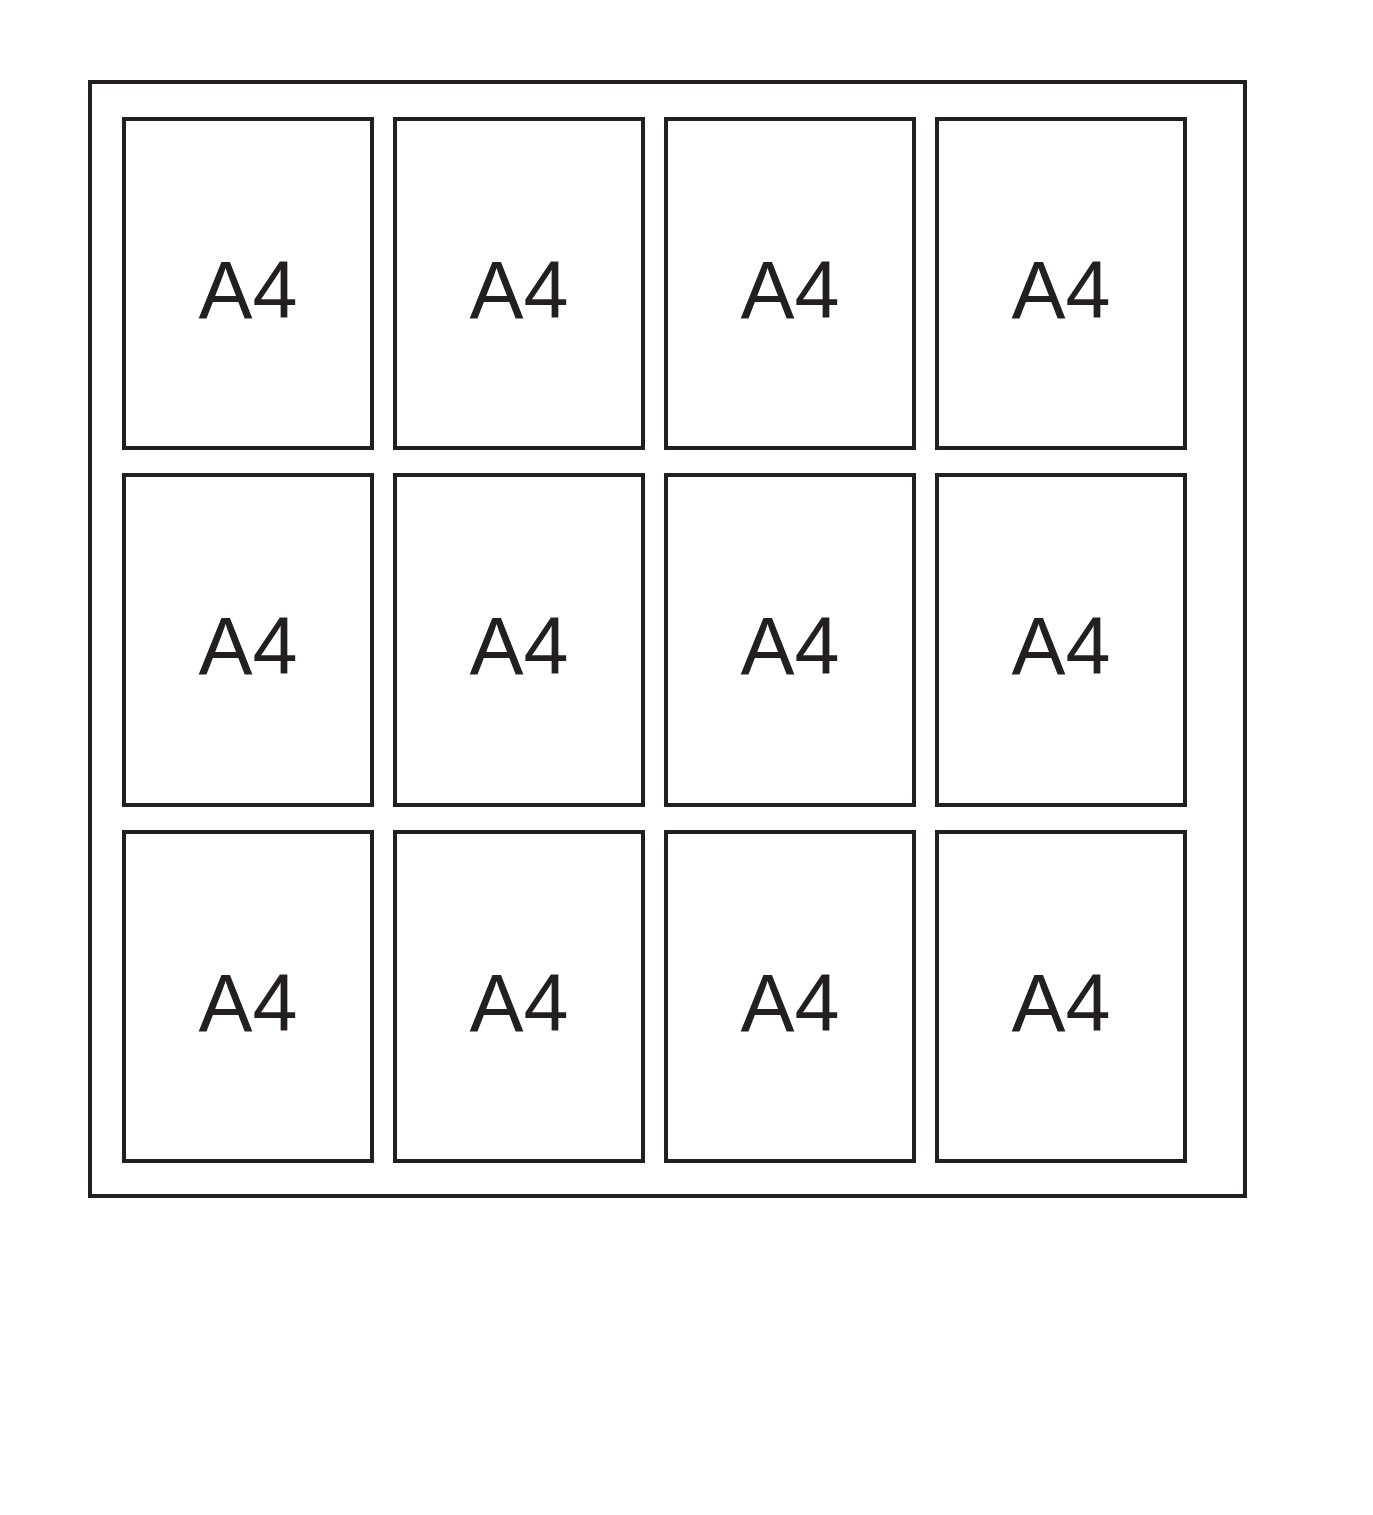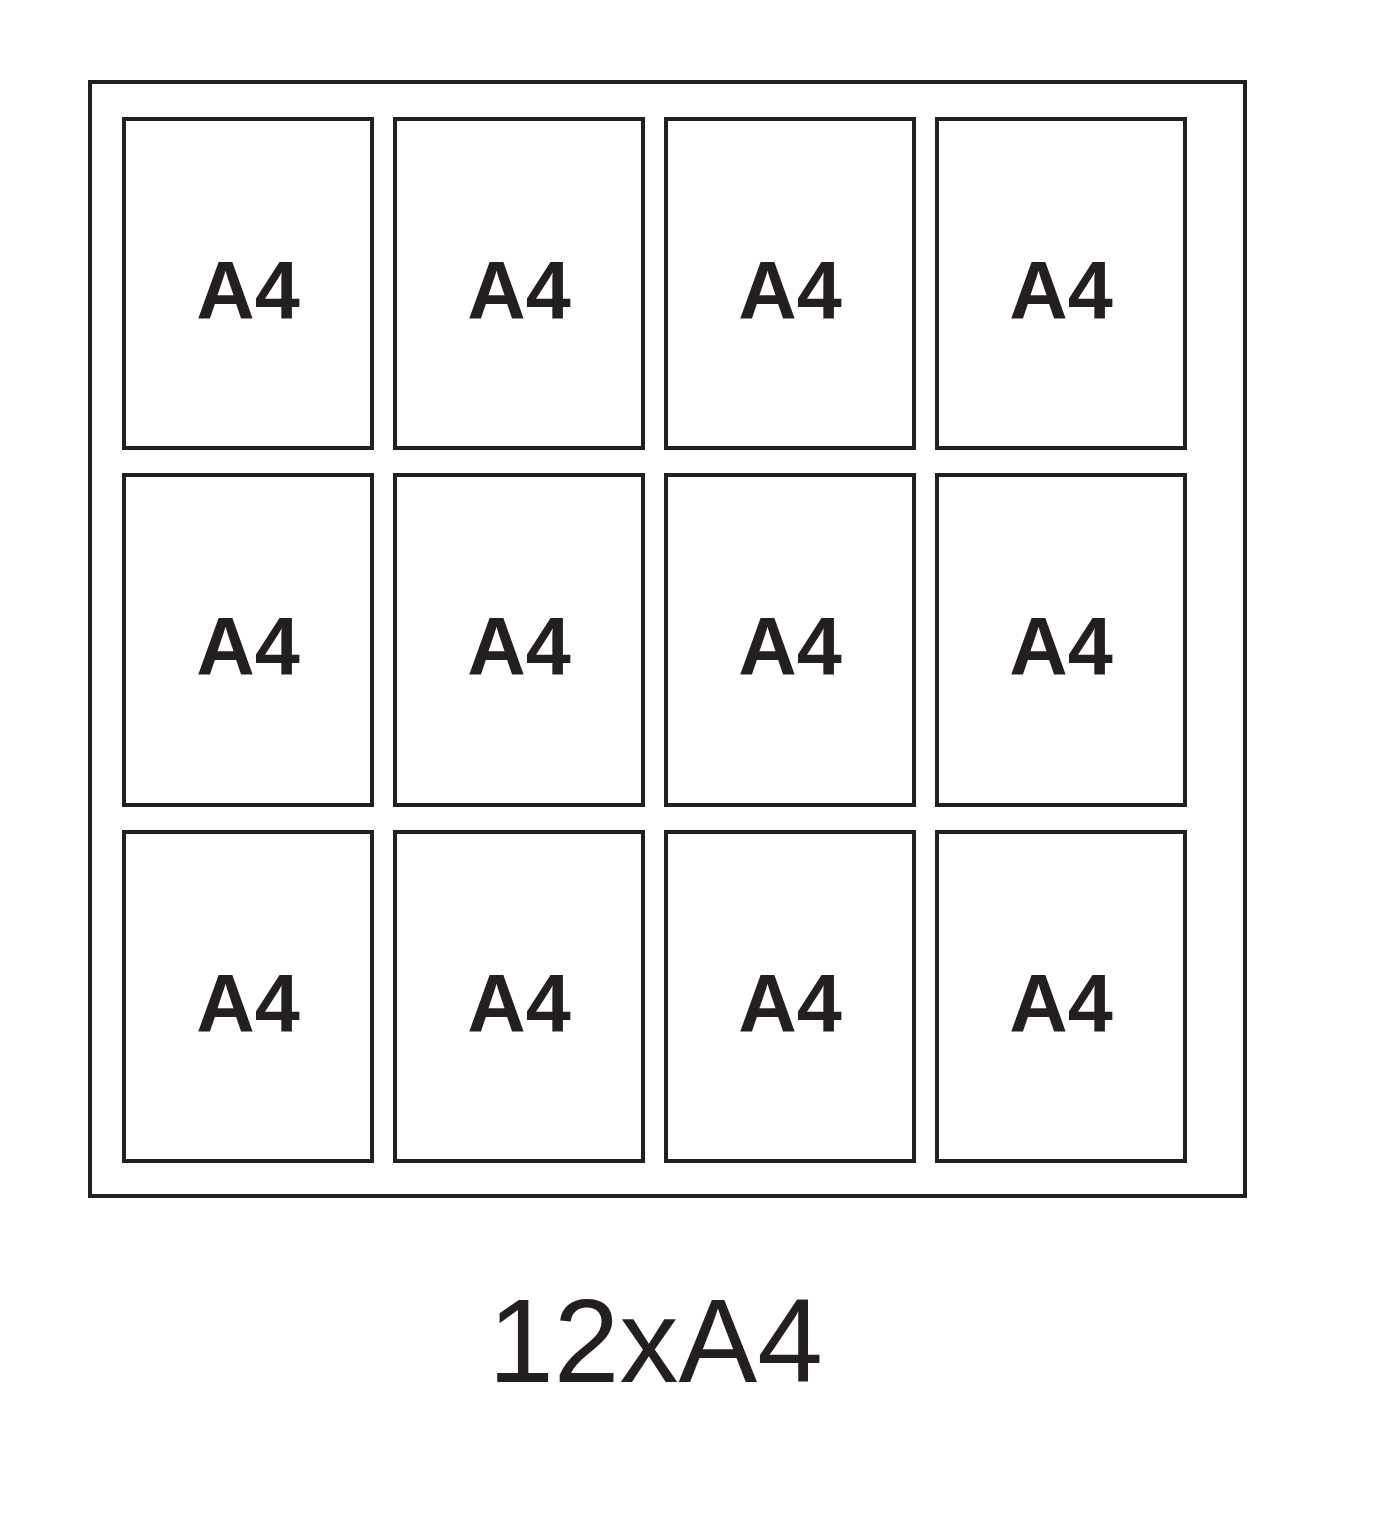--- a/index.html
+++ b/index.html
@@ -40,21 +40,20 @@
     background: #ffffff;
     display: flex;
     align-items: center;
     justify-content: center;
   }
   .a4-cell .label {
     font-size: 81px;
     line-height: 1;
     padding-top: 14px; 
     color: #231f20;
-    font-weight: bold;
   }
   .caption {
     position: absolute;
     left: 76px;
     top: 1274px;
     width: 1159px;
     text-align: center;
     font-size: 118px;
     line-height: 1.15;
     color: #231f20;
@@ -98,15 +97,14 @@
       <span class="label">A4</span>
     </div>
     <div class="a4-cell">
       <span class="label">A4</span>
     </div>
     <div class="a4-cell">
       <span class="label">A4</span>
     </div>
   </div>
 
-  <div class="caption">12xA4</div>
 
 </div>
 
 </body></html>

